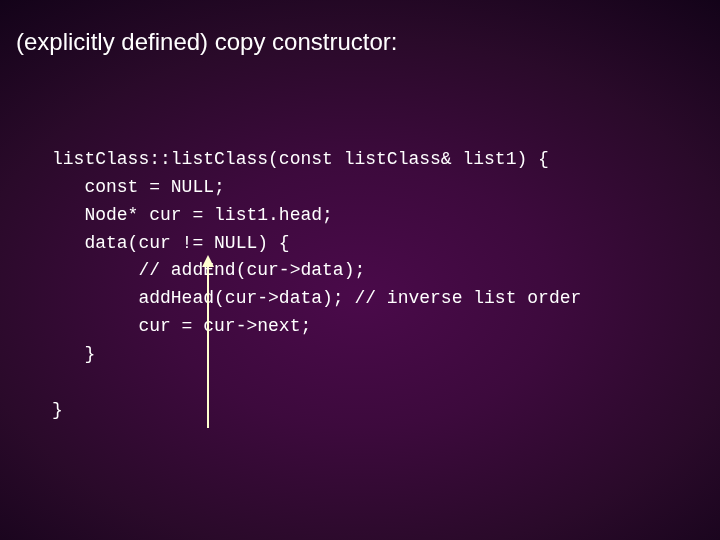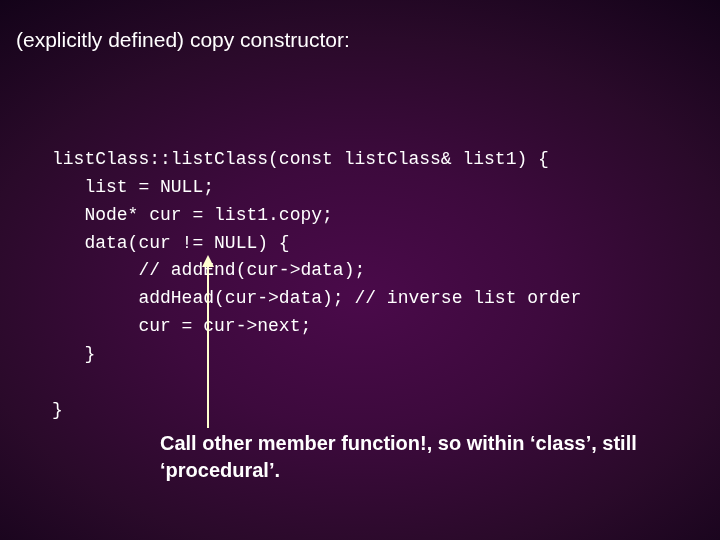--- a/index.html
+++ b/index.html
@@ -15,21 +15,21 @@
     height: 540px;
     background: radial-gradient(ellipse 90% 80% at 50% 55%, #4a0a4a 0%, #3d0a3d 30%, #2a0a2a 60%, #0a0012 100%);
     position: relative;
     box-sizing: border-box;
   }
   .heading {
     position: absolute;
     left: 16px;
     top: 28px;
     color: #ffffff;
-    font-size: 21px;
+    font-size: 24px;
     font-weight: 400;
   }
   .code {
     position: absolute;
     left: 52px;
     top: 118px;
     color: #ffffff;
     font-family: "Courier New", Courier, monospace;
     font-size: 18px;
     line-height: 1.55;
@@ -71,30 +71,29 @@
 </style>
 </head>
 <body>
 
 <div class="slide">
 
   <div class="heading">(explicitly defined) copy constructor:</div>
 
   <div class="code">
 <span>listClass::listClass(const listClass&amp; list1) {</span>
-<span>   list = NULL;</span>
-<span>   Node* cur = list1.copy;</span>
+<span>   const = NULL;</span>
+<span>   Node* cur = list1.head;</span>
 <span>   data(cur != NULL) {</span>
 <span>        // addEnd(cur-&gt;data);</span>
 <span>        addHead(cur-&gt;data); // inverse list order</span>
 <span>        cur = cur-&gt;next;</span>
 <span>   }</span>
 
 <span>}</span></div>
 
   <div class="arrow-container">
     <div class="arrow-head"></div>
     <div class="arrow-line"></div>
   </div>
 
-  <div class="caption">Call other member function!, so within ‘class’, still ‘procedural’.</div>
 
 </div>
 
 </body></html>

